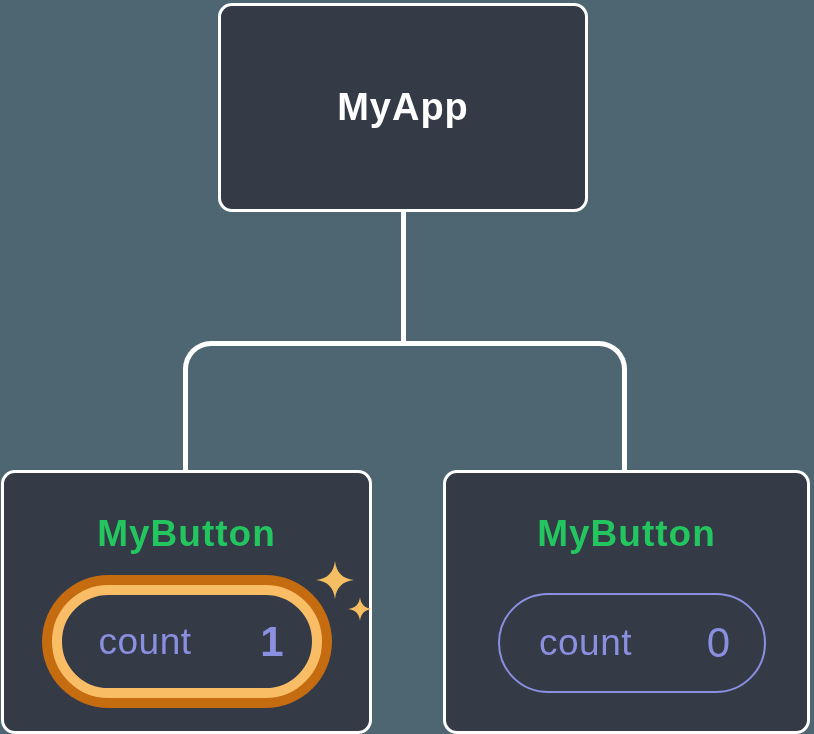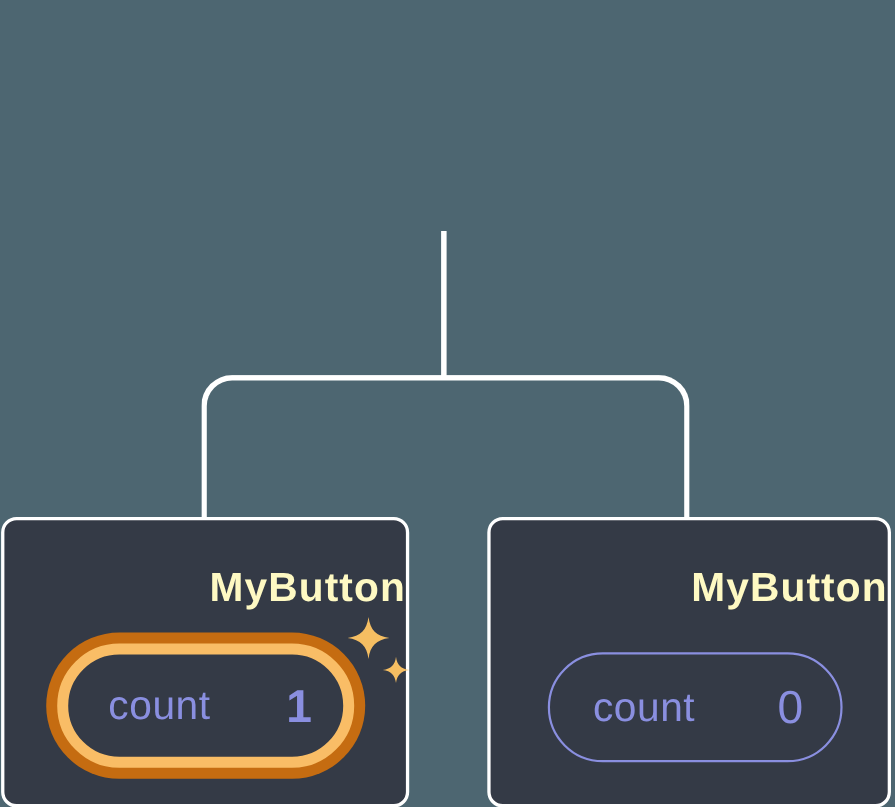--- a/index.html
+++ b/index.html
@@ -42,22 +42,22 @@
   .node-label {
     color: #FFFFFF;
     font-size: 38px;
     font-weight: 600;
     letter-spacing: 1px;
   }
   .node-title {
     position: absolute;
     top: 42px; left: 0;
     width: 100%;
-    text-align: right;
-    color: #fef9c3;
+    text-align: center;
+    color: #22c55e;
     font-size: 37px;
     font-weight: 600;
     letter-spacing: 1px;
     line-height: 1;
   }
 
   
   .connector-stem {
     position: absolute;
     left: 401px; top: 210px;
@@ -117,20 +117,23 @@
     position: absolute;
     left: 312px; top: 88px;
     width: 58px; height: 62px;
   }
 </style>
 </head>
 <body>
 
 <div class="canvas">
 
+  <div class="node node-root">
+    <span class="node-label">MyApp</span>
+  </div>
 
   <div class="connector-stem"></div>
   <div class="connector-branch"></div>
 
   <div class="node node-left">
     <div class="node-title">MyButton</div>
     <div class="pill pill-highlight">
       <span class="cell key">count</span>
       <span class="divider"></span>
       <span class="cell val">1</span>

